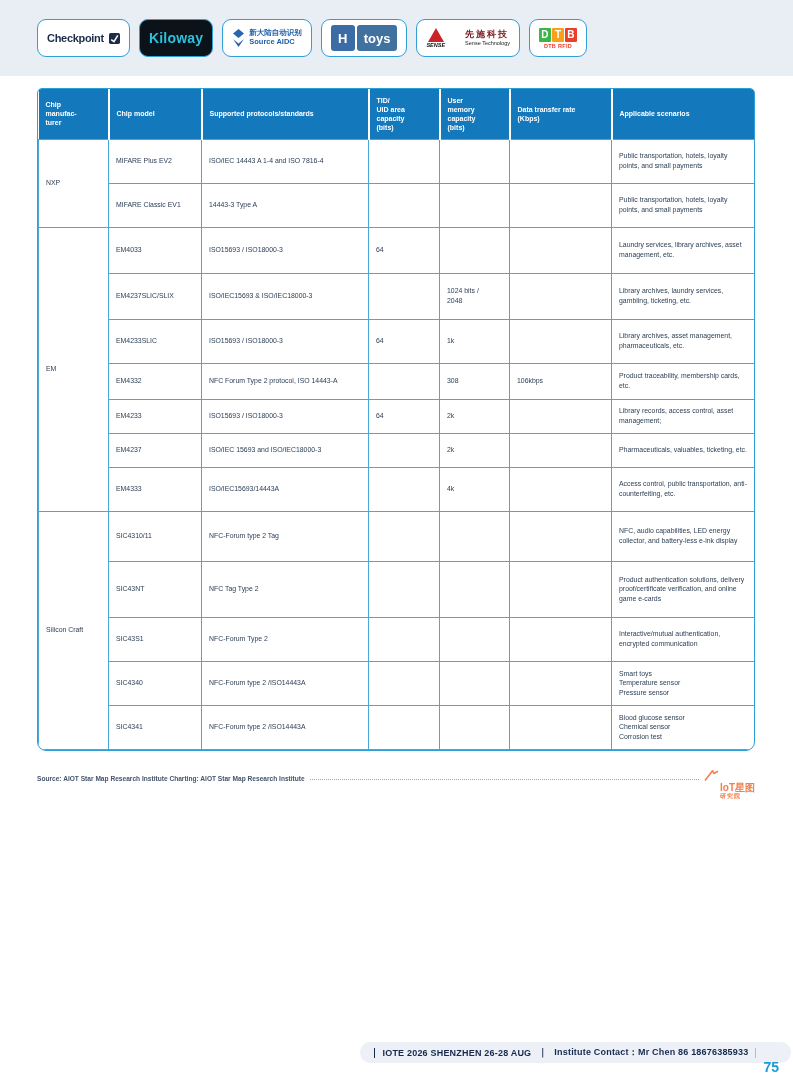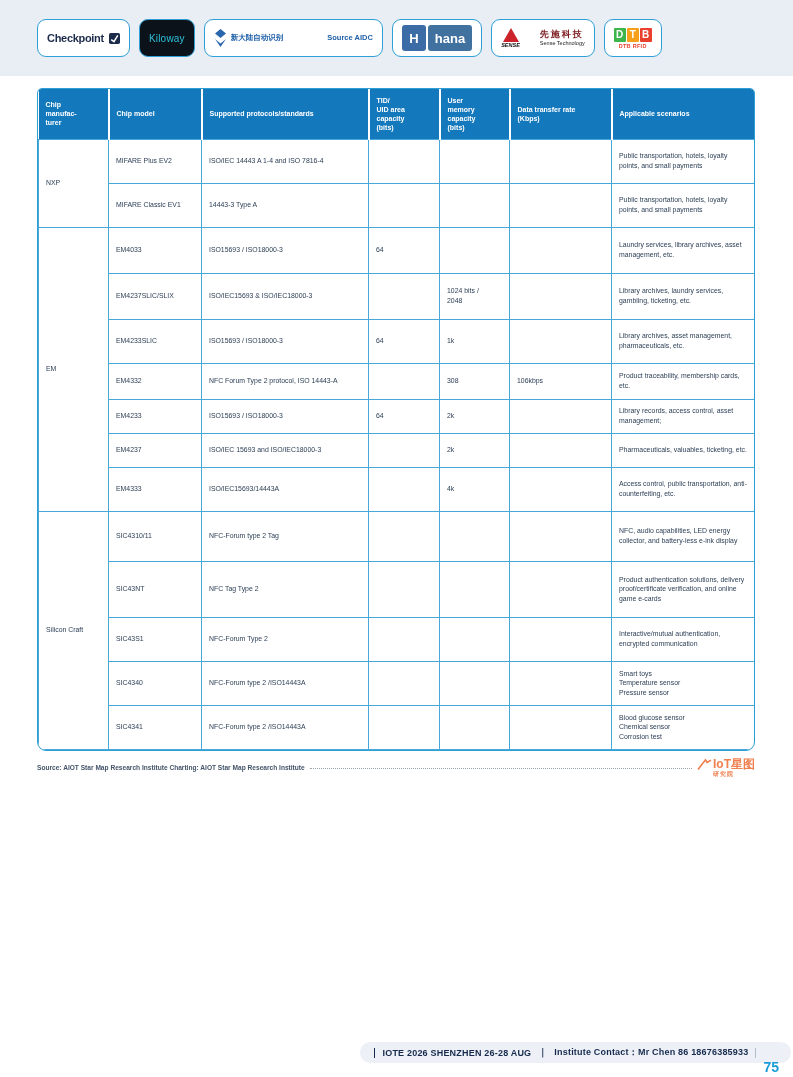--- a/index.html
+++ b/index.html
@@ -31,24 +31,24 @@
     align-items: center;
     justify-content: center;
     padding: 0 9px;
     gap: 5px;
   }
   .logo-box.dark { background: #0c1219; }
 
   .cp-text { font-size: 11px; font-weight: bold; color: #1c2b4a; letter-spacing: -0.3px; }
   .cp-icon { display: block; }
 
-  .kiloway-text { font-size: 10px; font-weight: 400; color: #2cc0da; letter-spacing: 0.2px; }
+  .kiloway-text { font-size: 14px; font-weight: 700; color: #2cc0da; letter-spacing: 0.2px; }
 
   .newland { display: flex; align-items: center; gap: 4px; }
-  .nl-lines { display: flex; flex-direction: row; line-height: 1.15; gap: 44px; }
+  .nl-lines { display: flex; flex-direction: column; line-height: 1.15; }
   .nl-cn { font-size: 7.5px; font-weight: bold; color: #1d5fa8; }
   .nl-en { font-size: 7.5px; font-weight: bold; color: #1d5fa8; }
 
   .hana { display: flex; gap: 2px; }
   .hana-icon-box {
     width: 24px; height: 26px; background: #3c6ca6; border-radius: 3px;
     display: flex; align-items: center; justify-content: center;
     color: #fff; font-weight: bold; font-size: 13px;
   }
   .hana-text-box {
@@ -113,21 +113,21 @@
   
   .source-row {
     margin: 7px 38px 0 37px;
     display: flex;
     align-items: center;
   }
   .source-text { font-size: 6.6px; font-weight: bold; color: #44546a; white-space: nowrap; }
   .dotted-leader { flex: 1; border-bottom: 1px dotted #9aa5ae; margin: 0 5px; height: 4px; }
   .aiot-logo { display: flex; flex-direction: column; align-items: flex-start; line-height: 1.1; }
   .aiot-top { display: flex; align-items: center; gap: 1px; }
-  .aiot-text { font-size: 12px; font-weight: bold; color: #ef8050; }
+  .aiot-text { font-size: 10px; font-weight: bold; color: #ef8050; margin-top: 24px; }
   .aiot-sub { font-size: 6px; font-weight: bold; color: #ef8050; margin-left: 16px; letter-spacing: 1px; }
 
   
   .footer-strip {
     position: absolute;
     right: 2px;
     bottom: 14px;
     background: #edf1f7;
     border-radius: 10px;
     height: 21px;
@@ -167,21 +167,21 @@
       <div class="nl-lines">
         <span class="nl-cn">新大陆自动识别</span>
         <span class="nl-en">Source AIDC</span>
       </div>
     </div>
   </div>
 
   <div class="logo-box">
     <div class="hana">
       <div class="hana-icon-box">H</div>
-      <div class="hana-text-box">hana</div>
+      <div class="hana-text-box">toys</div>
     </div>
   </div>
 
   <div class="logo-box">
     <div class="sense">
       <div class="sense-left">
         <div class="sense-tri"></div>
         <span class="sense-brand">SENSE</span>
       </div>
       <div class="sense-right">

